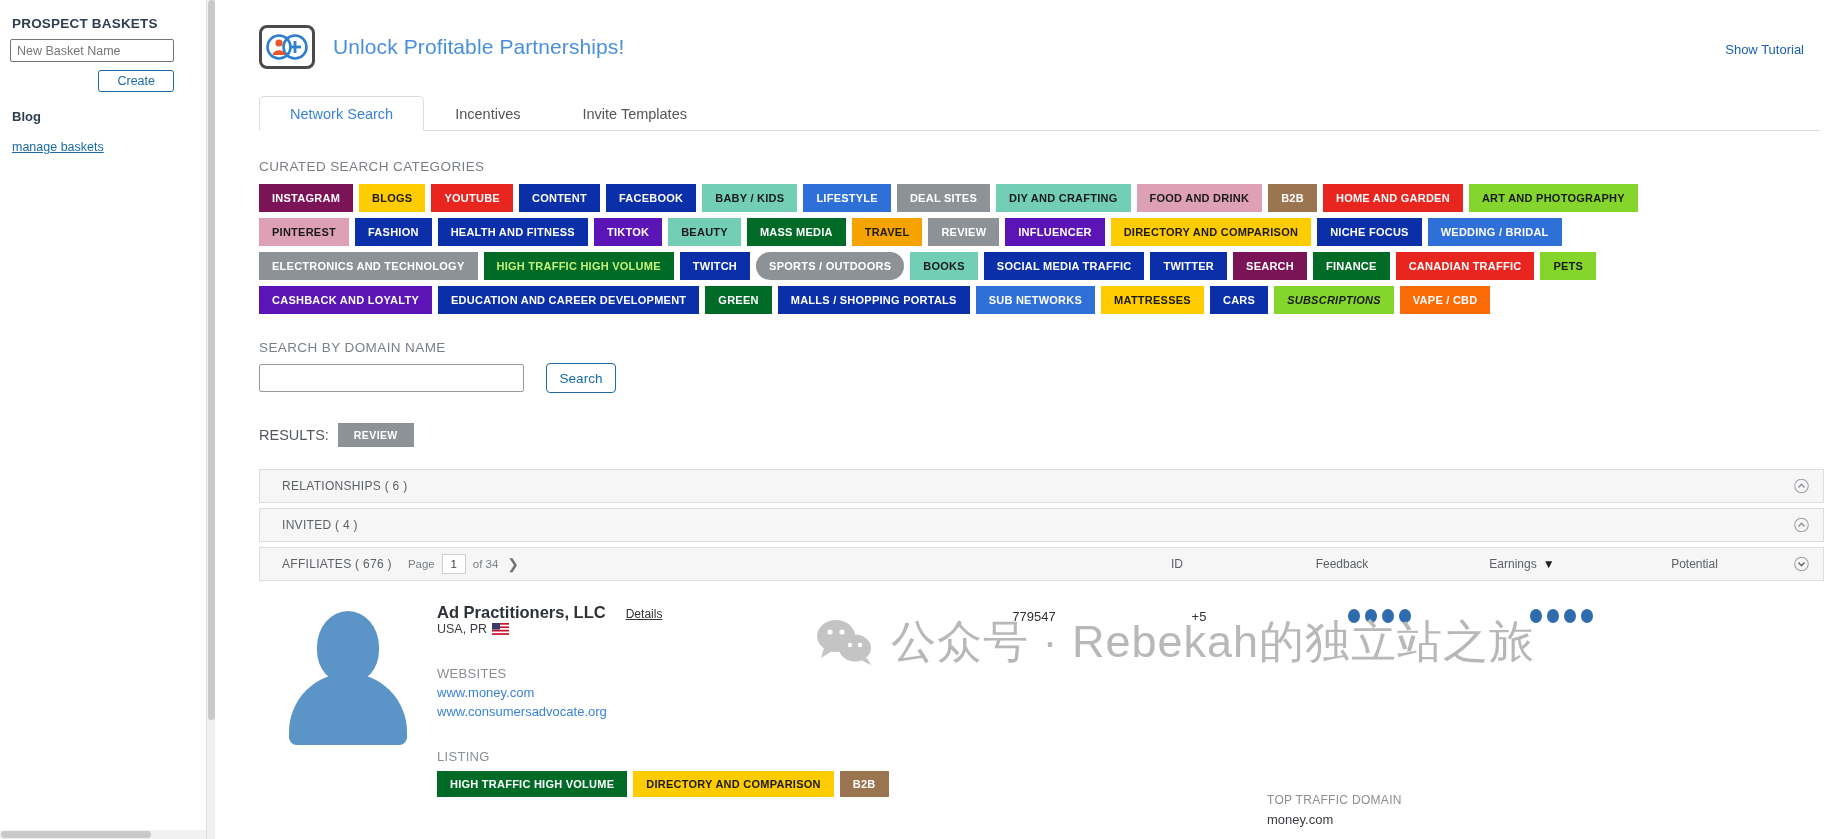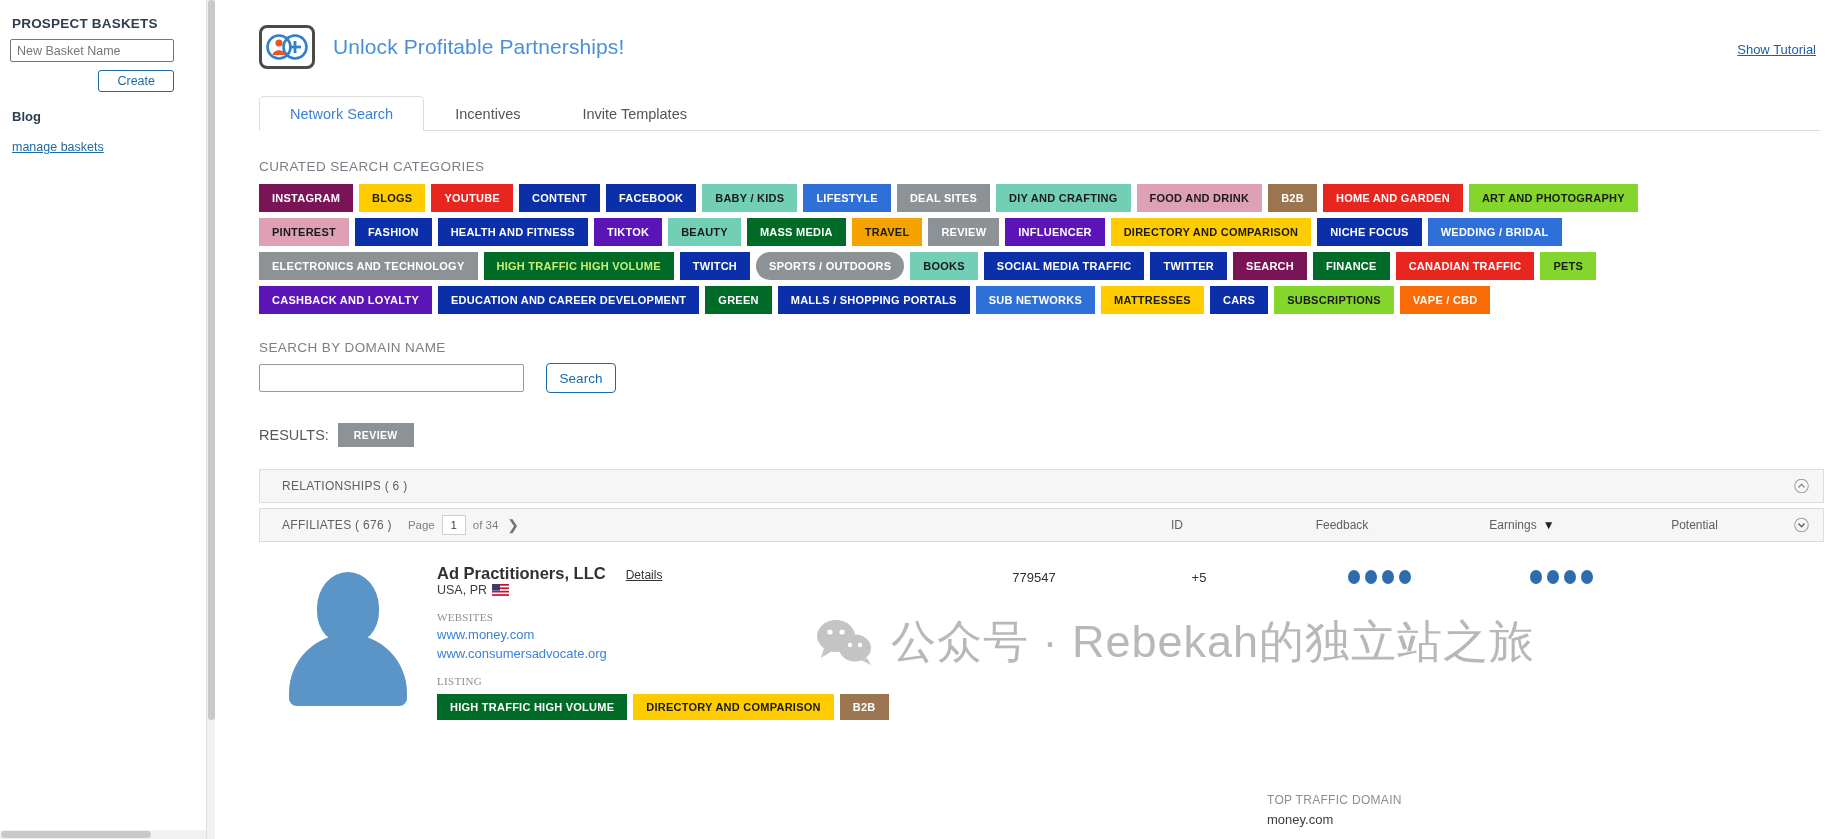--- a/index.html
+++ b/index.html
@@ -71,22 +71,22 @@
     width: 56px; height: 44px; border: 3px solid #4a4a4a; border-radius: 8px;
     background: #fff; display: flex; align-items: center; justify-content: center;
     flex: 0 0 auto;
   }
   .logo-svg { display: block; }
   .app-title {
     font-size: 21px; color: #4a90d9; margin-left: 18px; font-weight: normal;
     letter-spacing: .1px; white-space: nowrap;
   }
   .show-tutorial {
-    position: absolute; right: 28px; top: 42px;
-    font-size: 13px; color: #1a5fa8; text-decoration: underline; cursor: pointer;
+    position: absolute; right: 40px; top: 42px;
+    font-size: 13px; color: #1a5fa8; cursor: pointer;
   }
 
   
   .tabs {
     margin: 26px 24px 0 44px;
     display: flex; align-items: flex-end;
     border-bottom: 1px solid #dcdcdc;
     height: 36px;
   }
   .tab {
@@ -187,21 +187,21 @@
     position: absolute; left: 50%; transform: translateX(-50%); bottom: 0;
     width: 118px; height: 72px; background: #5b94c6;
     border-radius: 60px 60px 8px 8px;
   }
   .info-cell { flex: 0 0 auto; width: 520px; padding-top: 2px; }
   .biz-row { display: flex; align-items: baseline; gap: 20px; }
   .biz-name { font-size: 16.5px; font-weight: bold; color: #2e3236; }
   .details-link { font-size: 12px; color: #333; text-decoration: underline; cursor: pointer; }
   .loc { font-size: 12.5px; color: #3a3d41; display: flex; align-items: center; gap: 5px; }
   .flag { display: inline-block; width: 17px; height: 12px; position: relative; overflow: hidden; border: 0; }
-  .sec-lbl { font-size: 11px; color: #8a8f94; letter-spacing: .3px; margin-top: 14px; font-family: Liberation Serif, serif; }
+  .sec-lbl { font-size: 13px; color: #8a8f94; letter-spacing: .3px; margin-top: 30px; }
   .site-link { font-size: 13px; color: #3b82d6; display: block; margin-top: 4px; cursor: pointer; }
   .listing-tags { display: flex; gap: 6px; margin-top: 7px; }
 
   
   .metrics { position: absolute; left: 700px; top: 8px; display: flex; }
   .metric { text-align: center; }
   .m-id { width: 150px; font-size: 13px; color: #2e3236; }
   .m-feedback { width: 180px; font-size: 13px; color: #2e3236; }
   .m-dots { width: 180px; display: flex; justify-content: center; gap: 5px; }
   .m-dots2 { width: 185px; display: flex; justify-content: center; gap: 5px; }
@@ -312,21 +312,21 @@
           <div class="tag" style="background: rgb(132, 214, 44); color: rgb(26, 26, 26);">PETS</div>
         </div>
         <div class="tag-row">
           <div class="tag" style="background: rgb(91, 20, 181); color: rgb(255, 255, 255);">CASHBACK AND LOYALTY</div>
           <div class="tag" style="background: rgb(10, 47, 168); color: rgb(255, 255, 255);">EDUCATION AND CAREER DEVELOPMENT</div>
           <div class="tag" style="background: rgb(0, 107, 39); color: rgb(255, 255, 255);">GREEN</div>
           <div class="tag" style="background: rgb(10, 47, 168); color: rgb(255, 255, 255);">MALLS / SHOPPING PORTALS</div>
           <div class="tag" style="background: rgb(47, 111, 216); color: rgb(255, 255, 255);">SUB NETWORKS</div>
           <div class="tag" style="background: rgb(255, 204, 0); color: rgb(26, 26, 26);">MATTRESSES</div>
           <div class="tag" style="background: rgb(10, 47, 168); color: rgb(255, 255, 255);">CARS</div>
-          <div class="tag" style="background: rgb(132, 214, 44); color: rgb(26, 26, 26);">SUBSCRIPTIONS</div>
+          <div class="tag" style="background: rgb(132, 214, 44); color: rgb(26, 26, 26); font-style: italic;">SUBSCRIPTIONS</div>
           <div class="tag" style="background: rgb(249, 107, 7); color: rgb(255, 255, 255);">VAPE / CBD</div>
         </div>
       </div>
 
     <div class="search-label">SEARCH BY DOMAIN NAME</div>
     <div class="search-row">
       <input class="domain-input" type="text" placeholder="" style="">
       <button class="search-btn">Search</button>
     </div>
 
@@ -340,20 +340,29 @@
       <div class="acc">
         <div class="acc-title">RELATIONSHIPS ( 6 )</div>
         <span class="acc-chev">
           <svg width="15" height="15" viewBox="0 0 16 16">
               <circle cx="8" cy="8" r="7.2" fill="none" stroke="#9aa0a5" stroke-width="1.1"></circle>
               <path d="M4.8 9.6 L8 6.2 L11.2 9.6" fill="none" stroke="#8d9296" stroke-width="1.5"></path>
             </svg>
         </span>
       </div>
 
+      <div class="acc">
+        <div class="acc-title">INVITED ( 4 )</div>
+        <span class="acc-chev">
+          <svg width="15" height="15" viewBox="0 0 16 16">
+              <circle cx="8" cy="8" r="7.2" fill="none" stroke="#9aa0a5" stroke-width="1.1"></circle>
+              <path d="M4.8 9.6 L8 6.2 L11.2 9.6" fill="none" stroke="#8d9296" stroke-width="1.5"></path>
+            </svg>
+        </span>
+      </div>
 
       <div class="acc affiliates">
         <div class="acc-title">AFFILIATES ( 676 )</div>
         <div class="pager">
           <span class="pager-lbl">Page</span>
           <span class="pager-box">1</span>
           <span class="pager-lbl">of 34</span>
           <span class="pager-next">❯</span>
         </div>
         <div class="acc-cols">

